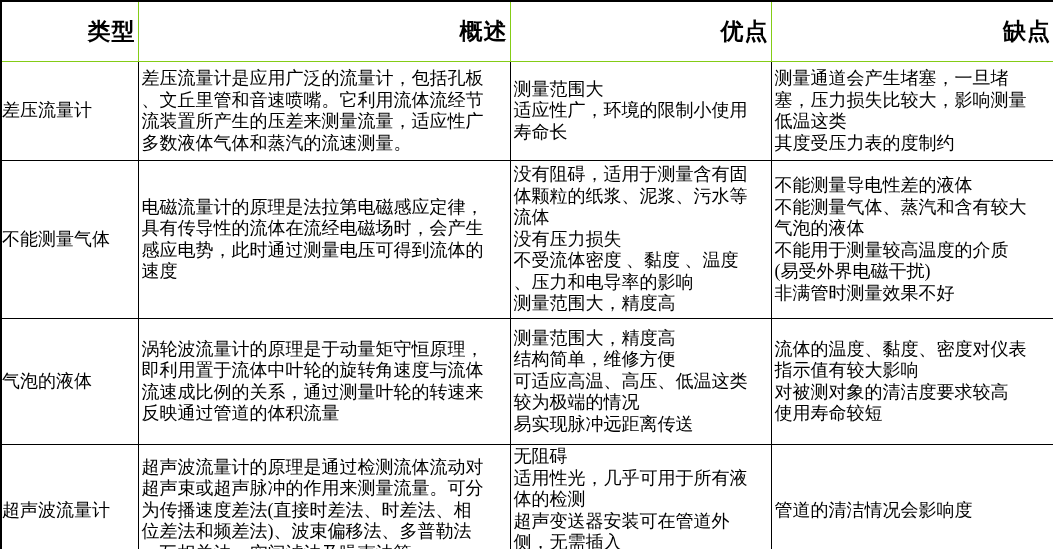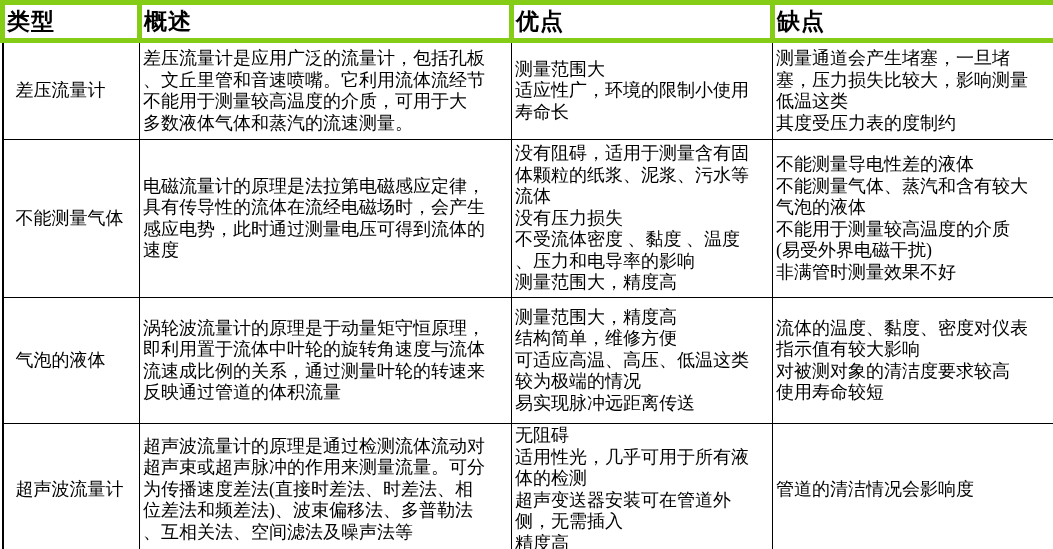--- a/index.html
+++ b/index.html
@@ -10,41 +10,41 @@
   .doc-table {
     width: 1053px;
     border-collapse: collapse;
     table-layout: fixed;
     border: 2px solid #000000;
     font-family: "Liberation Serif", "DejaVu Serif", serif;
     color: #000000;
     background: #ffffff;
   }
   .doc-table th {
-    border: 5px solid #84cc16;
+    border: 1px solid #84cc16;
     font-size: 23px;
     font-weight: bold;
-    text-align: left;
+    text-align: right;
     vertical-align: middle;
-    padding: 1px 2px;
+    padding: 14px 2px;
     height: 29px;
     letter-spacing: 1px;
   }
   .doc-table td {
     border: 1px solid #000000;
     font-size: 18px;
     line-height: 21.5px;
     vertical-align: middle;
     text-align: left;
     padding: 1px 3px;
     white-space: pre-line;
     overflow: hidden;
   }
   .doc-table td.col-type {
-    padding-left: 12px;
+    padding-left: 0;
     font-size: 18px;
     white-space: nowrap;
     margin-left: 20px;
   }
   col.c-type { width: 137px; }
   col.c-overview { width: 372px; }
   col.c-pros { width: 261px; }
   col.c-cons { width: 283px; }
   tr.r1 { height: 99px; }
   tr.r2 { height: 158px; }
@@ -67,21 +67,21 @@
       <th>概述</th>
       <th>优点</th>
       <th>缺点</th>
     </tr>
   </thead>
   <tbody>
     <tr class="r1">
       <td class="col-type">差压流量计</td>
       <td>差压流量计是应用广泛的流量计，包括孔板
 、文丘里管和音速喷嘴。它利用流体流经节
-不能用于测量较高温度的介质，可用于大
+流装置所产生的压差来测量流量，适应性广
 多数液体气体和蒸汽的流速测量。</td>
       <td>测量范围大
 适应性广，环境的限制小使用
 寿命长</td>
       <td>测量通道会产生堵塞，一旦堵
 塞，压力损失比较大，影响测量
 低温这类
 其度受压力表的度制约</td>
     </tr>
     <tr class="r2">

